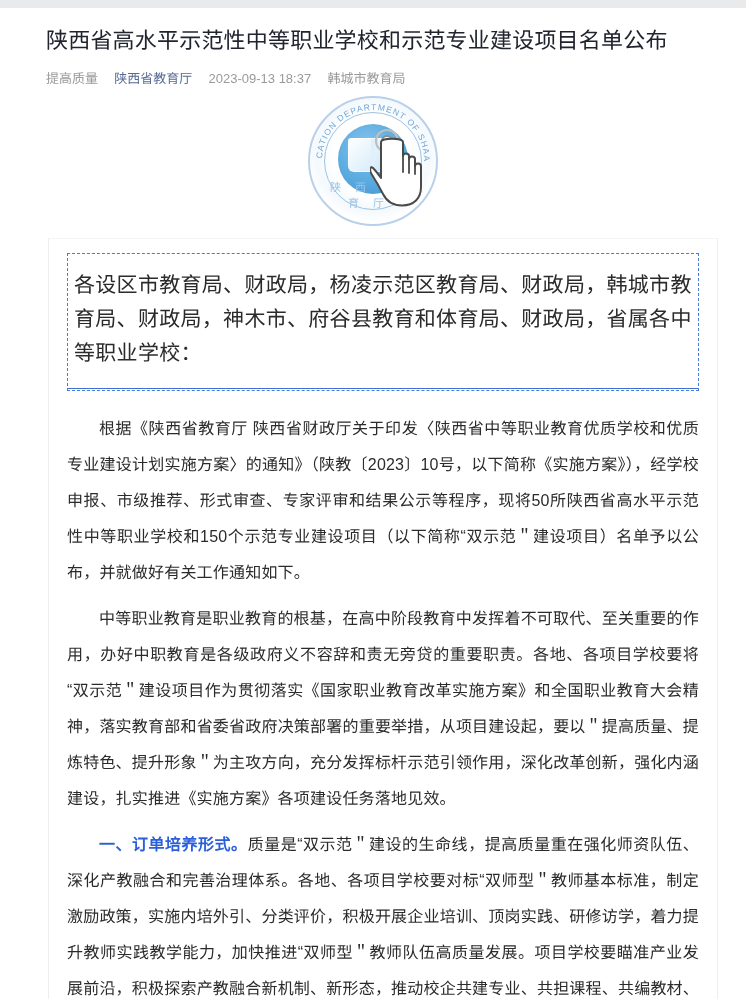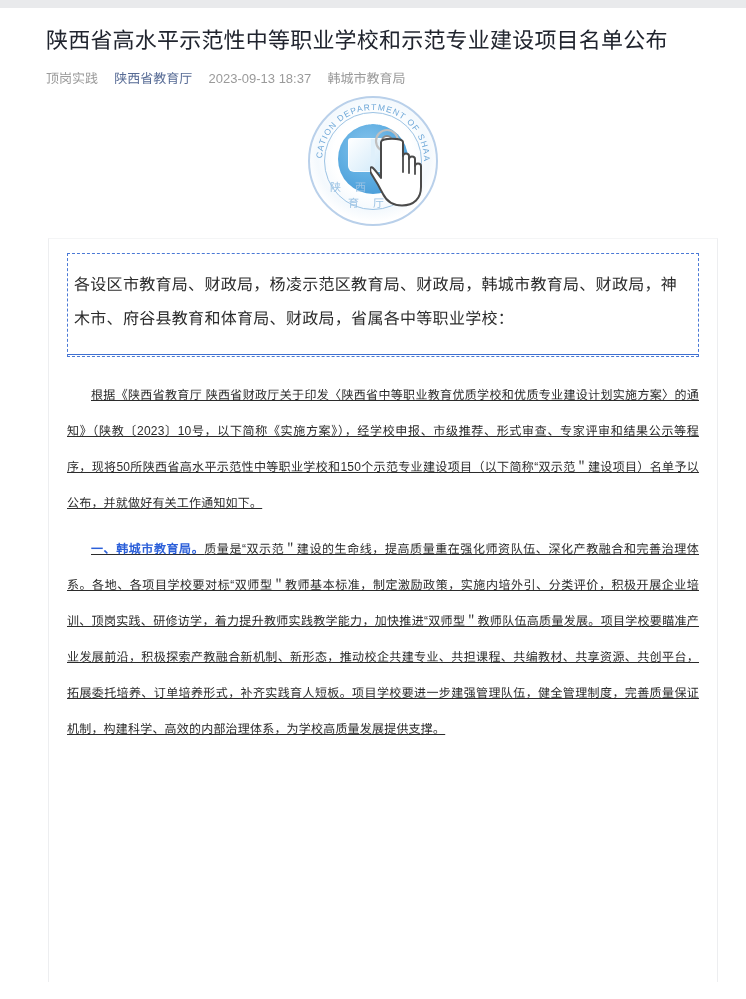--- a/index.html
+++ b/index.html
@@ -158,54 +158,53 @@
   .recipient-box::after {
     content: "";
     position: absolute;
     left: 0;
     right: 0;
     bottom: 1px;
     height: 1px;
     background: #3f6fd0;
   }
   .recipient-text {
-    font-size: 16px;
+    font-size: 21px;
     line-height: 34px;
     color: #2b2b2b;
     letter-spacing: .3px;
   }
 
   
   .para {
-    font-size: 12px;
+    font-size: 16px;
     line-height: 36px;
     color: #2b2b2b;
     letter-spacing: .2px;
     text-align: justify;
     text-justify: inter-ideograph;
     margin: 0 0 10px 0;
     text-indent: 2em;
-    text-decoration: underline;
   }
   .para:last-child { margin-bottom: 0; }
   .section-title {
     color: #2b5fd9;
     font-weight: bold;
   }
 </style>
 </head>
 <body>
 
 <div class="topbar"></div>
 
 <div class="article-header">
   <h1 class="article-title">陕西省高水平示范性中等职业学校和示范专业建设项目名单公布</h1>
 
   <div class="meta-line">
-    <span class="meta-item">顶岗实践</span>
+    <span class="meta-item">提高质量</span>
     <span class="meta-sep"></span>
     <span class="meta-item meta-account">陕西省教育厅</span>
     <span class="meta-sep"></span>
     <span class="meta-item">2023-09-13 18:37</span>
     <span class="meta-sep"></span>
     <span class="meta-item">韩城市教育局</span>
   </div>
 </div>
 
 <div class="banner">
@@ -248,16 +247,17 @@
 </div>
 
 <div class="content-panel">
 
   <div class="recipient-box">
     <div class="recipient-text">各设区市教育局、财政局，杨凌示范区教育局、财政局，韩城市教育局、财政局，神木市、府谷县教育和体育局、财政局，省属各中等职业学校：</div>
   </div>
 
   <p class="para">根据《陕西省教育厅 陕西省财政厅关于印发〈陕西省中等职业教育优质学校和优质专业建设计划实施方案〉的通知》（陕教〔2023〕10号，以下简称《实施方案》），经学校申报、市级推荐、形式审查、专家评审和结果公示等程序，现将50所陕西省高水平示范性中等职业学校和150个示范专业建设项目（以下简称“双示范＂建设项目）名单予以公布，并就做好有关工作通知如下。</p>
 
-
-  <p class="para"><span class="section-title">一、韩城市教育局。</span><span>质量是“双示范＂建设的生命线，提高质量重在强化师资队伍、深化产教融合和完善治理体系。各地、各项目学校要对标“双师型＂教师基本标准，制定激励政策，实施内培外引、分类评价，积极开展企业培训、顶岗实践、研修访学，着力提升教师实践教学能力，加快推进“双师型＂教师队伍高质量发展。项目学校要瞄准产业发展前沿，积极探索产教融合新机制、新形态，推动校企共建专业、共担课程、共编教材、共享资源、共创平台，拓展委托培养、订单培养形式，补齐实践育人短板。项目学校要进一步建强管理队伍，健全管理制度，完善质量保证机制，构建科学、高效的内部治理体系，为学校高质量发展提供支撑。</span></p>
+  <p class="para">中等职业教育是职业教育的根基，在高中阶段教育中发挥着不可取代、至关重要的作用，办好中职教育是各级政府义不容辞和责无旁贷的重要职责。各地、各项目学校要将“双示范＂建设项目作为贯彻落实《国家职业教育改革实施方案》和全国职业教育大会精神，落实教育部和省委省政府决策部署的重要举措，从项目建设起，要以＂提高质量、提炼特色、提升形象＂为主攻方向，充分发挥标杆示范引领作用，深化改革创新，强化内涵建设，扎实推进《实施方案》各项建设任务落地见效。</p>
+
+  <p class="para"><span class="section-title">一、订单培养形式。</span><span>质量是“双示范＂建设的生命线，提高质量重在强化师资队伍、深化产教融合和完善治理体系。各地、各项目学校要对标“双师型＂教师基本标准，制定激励政策，实施内培外引、分类评价，积极开展企业培训、顶岗实践、研修访学，着力提升教师实践教学能力，加快推进“双师型＂教师队伍高质量发展。项目学校要瞄准产业发展前沿，积极探索产教融合新机制、新形态，推动校企共建专业、共担课程、共编教材、共享资源、共创平台，拓展委托培养、订单培养形式，补齐实践育人短板。项目学校要进一步建强管理队伍，健全管理制度，完善质量保证机制，构建科学、高效的内部治理体系，为学校高质量发展提供支撑。</span></p>
 
 </div>
 
 </body></html>

